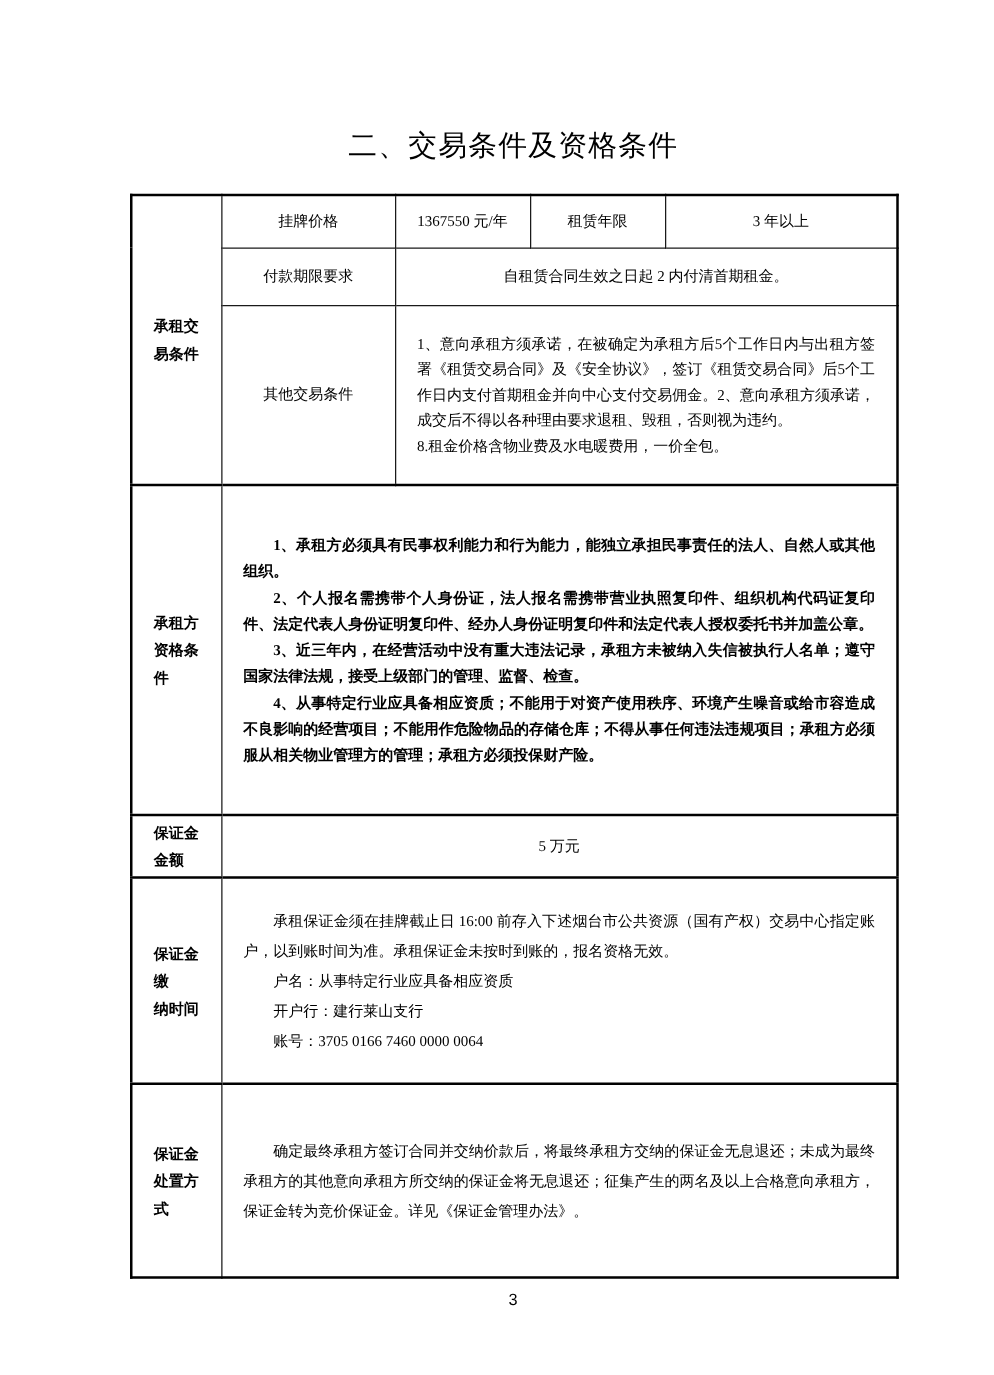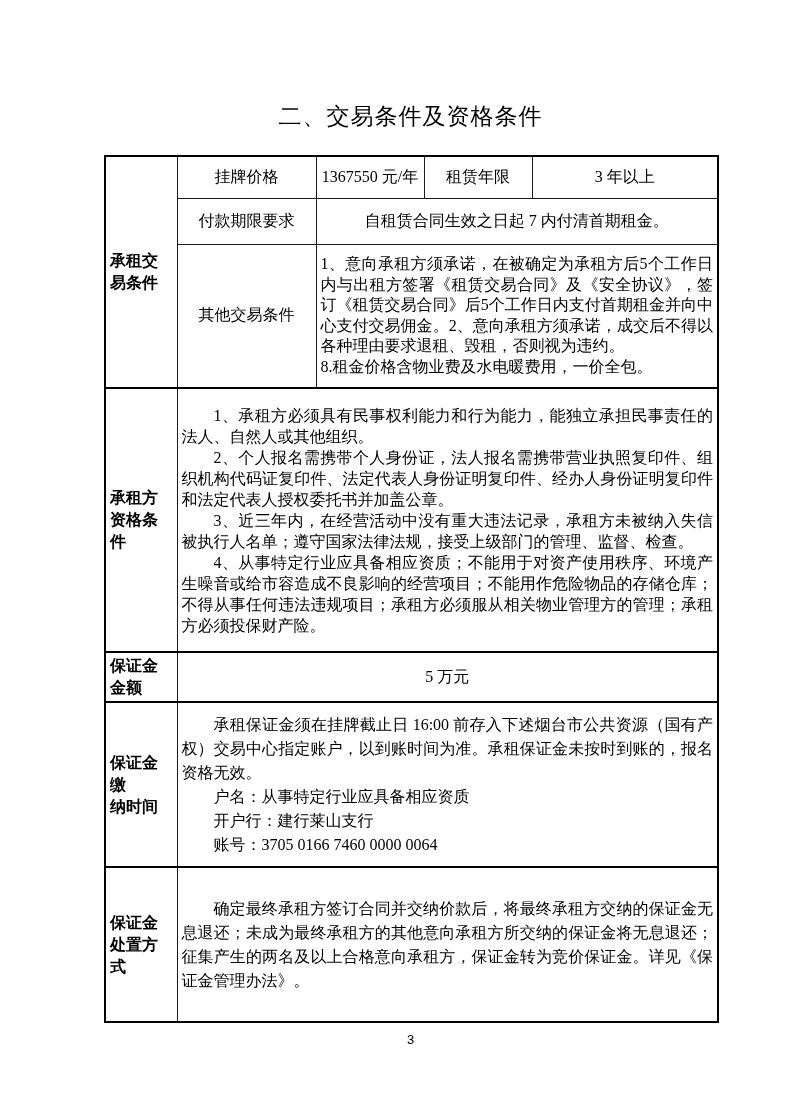--- a/index.html
+++ b/index.html
@@ -29,22 +29,22 @@
     margin: 0 0 22px 0;
   }
   table.main {
     border-collapse: collapse;
     table-layout: fixed;
     width: 613px;
     border: 2px solid #000;
   }
   table.main td {
     border: 1px solid #1a1a1a;
-    font-size: 16px;
-    padding: 2px 4px;
+    font-size: 12px;
+    padding: 2px 17px;
     vertical-align: middle;
     word-break: break-all;
   }
   tr.section-sep td { border-top: 2px solid #000; }
   td.row-label {
     font-weight: bold;
     text-align: left;
     white-space: pre-line;
     line-height: 22px;
     padding: 2px 2px;
@@ -61,20 +61,21 @@
   }
   td.qual-cell {
     vertical-align: top;
     padding: 5px 6px 2px 7px;
   }
   td.qual-cell p {
     margin: 0;
     line-height: 21px;
     text-indent: 2em;
     text-align: justify;
+    font-weight: bold;
   }
   td.pay-cell {
     vertical-align: top;
     padding: 10px 6px 2px 7px;
     margin-left: 46px;
   }
   td.pay-cell p {
     margin: 0;
     line-height: 24px;
     text-indent: 2em;
@@ -116,21 +117,21 @@
       <tr style="height:42px">
         <td class="row-label" rowspan="3">承租交
 易条件</td>
         <td class="center-cell">挂牌价格</td>
         <td class="center-cell">1367550 元/年</td>
         <td class="center-cell">租赁年限</td>
         <td class="center-cell">3 年以上</td>
       </tr>
       <tr style="height:46px">
         <td class="center-cell">付款期限要求</td>
-        <td class="center-cell" colspan="3">自租赁合同生效之日起 7 内付清首期租金。</td>
+        <td class="center-cell" colspan="3">自租赁合同生效之日起 2 内付清首期租金。</td>
       </tr>
       <tr style="height:144px">
         <td class="center-cell">其他交易条件</td>
         <td class="other-cond-cell" colspan="3">
           <p>1、意向承租方须承诺，在被确定为承租方后5个工作日内与出租方签署《租赁交易合同》及《安全协议》，签订《租赁交易合同》后5个工作日内支付首期租金并向中心支付交易佣金。2、意向承租方须承诺，成交后不得以各种理由要求退租、毁租，否则视为违约。</p>
           <p>8.租金价格含物业费及水电暖费用，一价全包。</p>
         </td>
       </tr>
       <tr class="section-sep" style="height:264px">
         <td class="row-label">承租方

